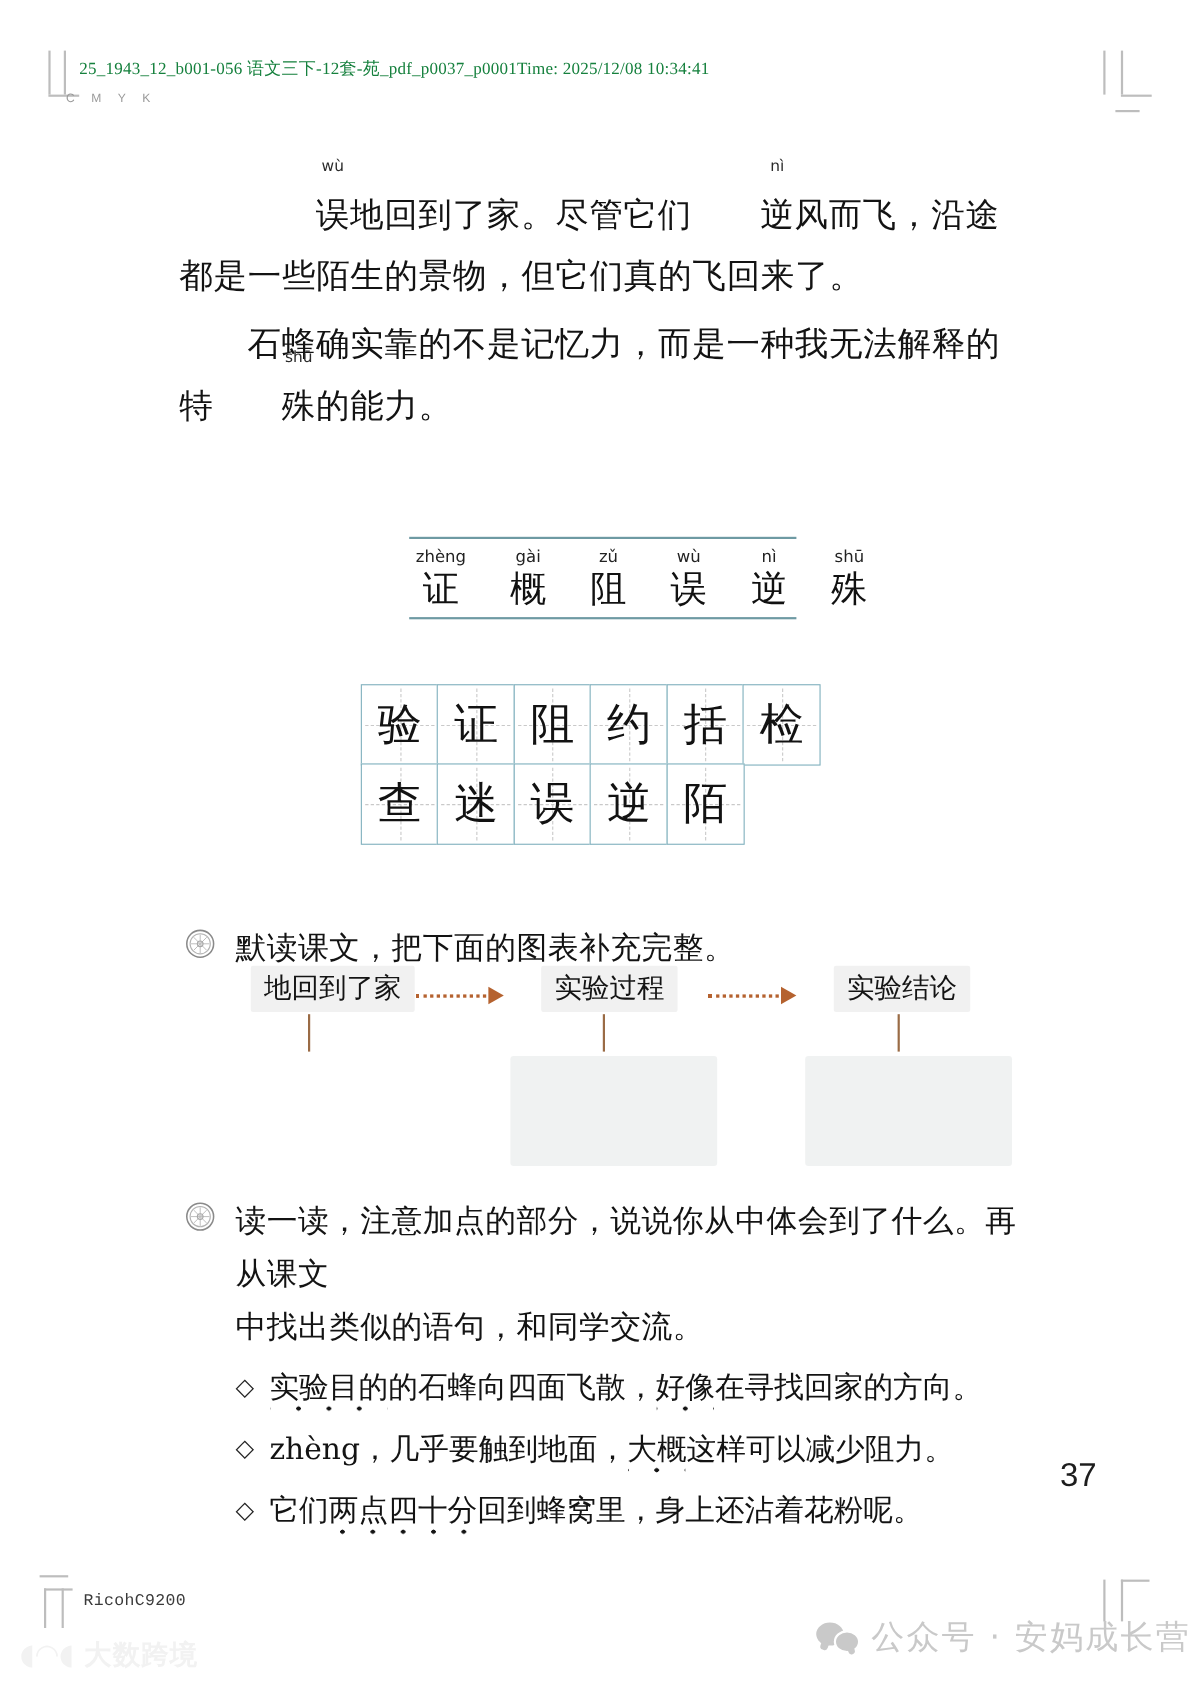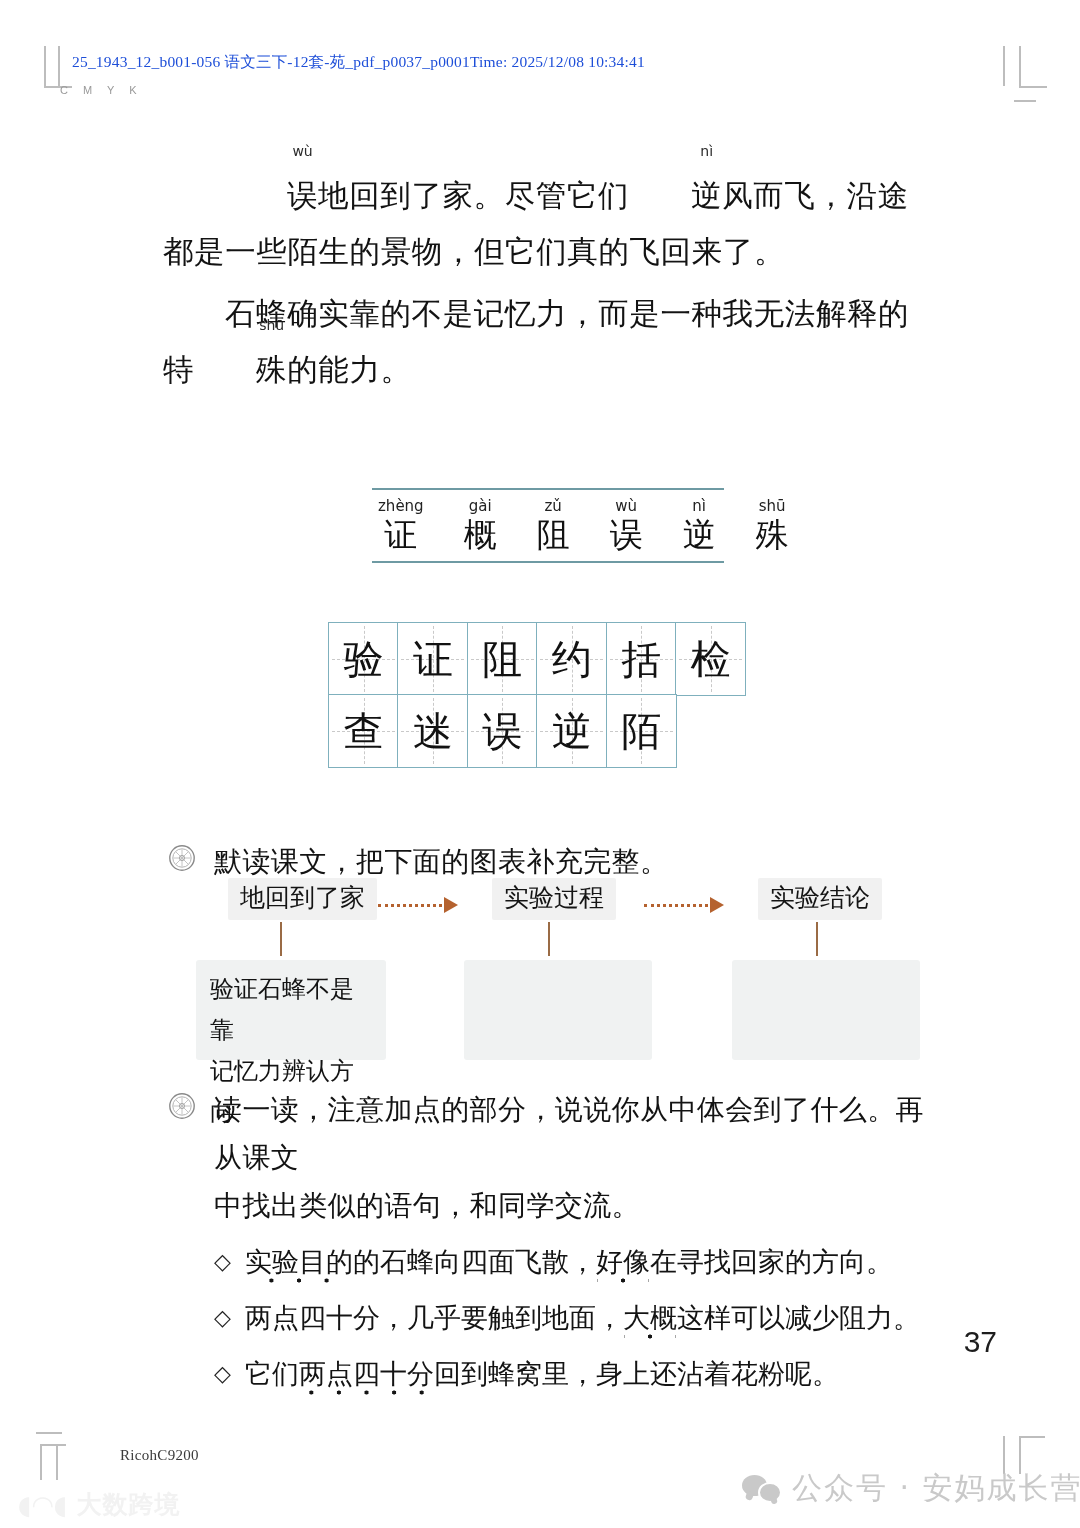--- a/index.html
+++ b/index.html
@@ -26,21 +26,21 @@
     background: #bdbdbd;
   }
 
   
   .header-slug {
     position: absolute;
     left: 72px;
     top: 52px;
     font-family: "Liberation Serif", serif;
     font-size: 15.5px;
-    color: #1d4ed8;
+    color: #15803d;
     letter-spacing: .2px;
     white-space: nowrap;
   }
   .cmyk-marks {
     position: absolute;
     left: 60px;
     top: 44px;
     font-size: 11px;
     color: #9a9a9a;
     letter-spacing: 6px;
@@ -282,25 +282,24 @@
     right: 83px;
     top: 1325px;
     font-family: "Liberation Sans", "DejaVu Sans", sans-serif;
     font-size: 30px;
     color: #1d1d1d;
   }
   .printer-tag {
     position: absolute;
     left: 76px;
     top: 1447px;
-    font-family: Liberation Serif, serif;
+    font-family: Liberation Mono, monospace;
     font-size: 15px;
     color: #3a3a3a;
     letter-spacing: .3px;
-    margin-left: 44px;
   }
 
   
   .wm-wechat {
     position: absolute;
     left: 742px;
     top: 1468px;
     display: flex;
     align-items: center;
     color: #c9c9c9;
@@ -492,24 +491,20 @@
   </div>
   <div class="flow-arrow" style="left:434px;">
     <span class="dashes"></span>
       <span class="head"></span>
   </div>
 
   <div class="flow-stem" style="left:70px;"></div>
   <div class="flow-stem" style="left:338px;"></div>
   <div class="flow-stem" style="left:606px;"></div>
 
-  <div class="flow-box" style="left:-14px; width:190px; height:100px;">
-    <div>验证石蜂不是靠</div>
-    <div>记忆力辨认方向</div>
-  </div>
   <div class="flow-box" style="left:254px; width:188px; height:100px;"></div>
   <div class="flow-box" style="left:522px; width:188px; height:100px;"></div>
 </div>
 
 <div class="exercise" style="top:1074px;">
   <span class="ex-bullet">
     <svg width="28" height="28" viewBox="0 0 28 28">
       <circle cx="14" cy="14" r="12.2" fill="none" stroke="#8a8a8a" stroke-width="1.4"></circle>
       <circle cx="14" cy="14" r="9.2" fill="none" stroke="#b4b4b4" stroke-width="1"></circle>
       <path d="M14 5.5 L14 22.5 M5.5 14 L22.5 14 M8 8 L20 20 M20 8 L8 20" stroke="#bdbdbd" stroke-width=".9" fill="none"></path>
@@ -520,21 +515,21 @@
     <div>读一读，注意加点的部分，说说你从中体会到了什么。再从课文</div>
     <div>中找出类似的语句，和同学交流。</div>
   </div>
   <div class="ex-list" id="ex-list">
       <div class="ex-item">
         <span class="diamond">◇</span>
         <span><span class="dotted">实验目的</span><span>的石蜂向四面飞散，</span><span class="dotted">好像</span><span>在寻找回家的方向。</span></span>
       </div>
       <div class="ex-item">
         <span class="diamond">◇</span>
-        <span><span>两点四十分，几乎要触到地面，</span><span class="dotted">大概</span><span>这样可以减少阻力。</span></span>
+        <span><span>zhèng，几乎要触到地面，</span><span class="dotted">大概</span><span>这样可以减少阻力。</span></span>
       </div>
       <div class="ex-item">
         <span class="diamond">◇</span>
         <span><span>它们</span><span class="dotted">两点四十分</span><span>回到蜂窝里，身上还沾着花粉呢。</span></span>
       </div>
     </div>
 </div>
 
 <div class="page-number">37</div>
 <div class="printer-tag">RicohC9200</div>

